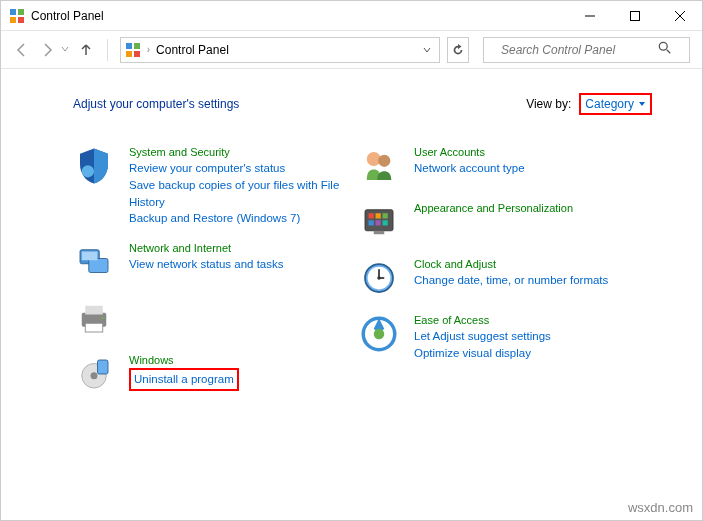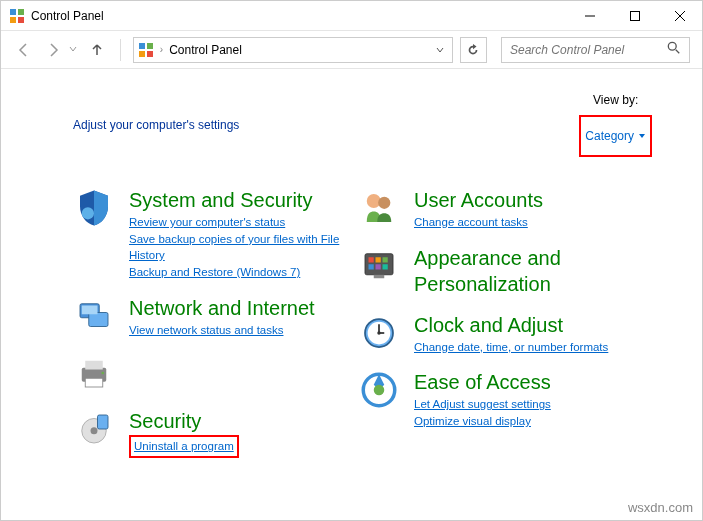--- a/index.html
+++ b/index.html
@@ -16,38 +16,38 @@
     .nav-arrow { width: 24px; height: 24px; display: flex; align-items: center; justify-content: center; color: #999; }
     .nav-arrow.active { color: #333; }
     .nav-chevron { color: #999; margin-left: -4px; }
     .nav-divider { width: 1px; height: 22px; background: #ddd; margin: 0 4px; }
     .address-bar { flex: 0 0 320px; height: 26px; border: 1px solid #ccc; display: flex; align-items: center; padding: 0 4px; gap: 6px; }
     .address-icon { width: 16px; height: 16px; flex-shrink: 0; }
     .address-sep { color: #888; font-size: 10px; }
     .address-text { font-size: 12px; color: #000; flex: 1; }
     .address-drop { color: #666; padding: 0 4px; }
     .refresh-btn { width: 30px; height: 26px; border: 1px solid #ccc; display: flex; align-items: center; justify-content: center; color: #555; margin-left: -1px; }
-    .search-box { flex: 1; height: 26px; border: 1px solid #ccc; display: flex; align-items: center; padding: 0 8px; margin-left: 6px; }
+    .search-box { flex: 1; height: 26px; border: 1px solid #ccc; display: flex; align-items: center; padding: 0 17px; margin-left: 6px; }
     .search-input { flex: 1; border: none; outline: none; font-size: 12px; font-style: italic; color: #666; }
     .search-icon { color: #555; }
     
     .content { padding: 24px 0 0 72px; }
     .content-header { display: flex; align-items: center; justify-content: space-between; padding-right: 50px; margin-bottom: 30px; }
     .main-heading { font-size: 12px; color: #003399; font-weight: normal; text-align: right; }
-    .view-by { display: flex; align-items: center; gap: 8px; font-size: 12px; flex-direction: column; }
+    .view-by { display: flex; align-items: center; gap: 8px; font-size: 12px; }
     .view-by-label { color: #000; }
-    .view-by-select { color: #0066cc; display: flex; align-items: center; gap: 4px; padding: 12px 4px; border: 2px solid red; }
+    .view-by-select { color: #0066cc; display: flex; align-items: center; gap: 4px; padding: 2px 4px; border: 2px solid red; }
     
     .categories { display: flex; gap: 0; }
     .col { flex: 0 0 285px; }
     .category { display: flex; gap: 14px; margin-bottom: 14px; align-items: flex-start; }
     .cat-icon { width: 42px; height: 42px; flex-shrink: 0; }
     .cat-body { flex: 1; }
-    .cat-title { font-size: 20px; color: #008000; font-weight: normal; margin-bottom: 1px; line-height: 1.3; }
-    .cat-link { font-size: 11.5px; color: #0066cc; display: block; line-height: 1.45; cursor: pointer; text-decoration: underline; }
+    .cat-title { font-size: 11px; color: #008000; font-weight: normal; margin-bottom: 1px; line-height: 1.3; }
+    .cat-link { font-size: 11.5px; color: #0066cc; display: block; line-height: 1.45; cursor: pointer; }
     .highlight-box { border: 2px solid red; display: inline-block; padding: 1px 3px; margin-top: 0; }
     
     .watermark { position: absolute; bottom: 6px; right: 10px; font-size: 13px; color: #888; }
   </style>
 </head>
 <body>
 
 <div class="titlebar">
   <div class="titlebar-left">
     <svg class="titlebar-icon" viewBox="0 0 16 16">
@@ -180,41 +180,41 @@
           </svg>
       </div>
 
       <div class="category">
         <svg class="cat-icon" viewBox="0 0 48 48">
             <circle cx="24" cy="26" r="14" fill="#e0e0e0" stroke="#aaa"></circle>
             <circle cx="24" cy="26" r="4" fill="#888"></circle>
             <rect x="28" y="8" width="12" height="16" rx="2" fill="#6ab0f0" stroke="#2c5f8d"></rect>
           </svg>
         <div class="cat-body">
-          <h2 class="cat-title">Security</h2>
+          <h2 class="cat-title">Windows</h2>
           <span class="highlight-box">
             <a class="cat-link">Uninstall a program</a>
           </span>
         </div>
       </div>
 
     </div>
 
     <div class="col">
 
       <div class="category">
         <svg class="cat-icon" viewBox="0 0 48 48">
             <circle cx="18" cy="16" r="8" fill="#f0b080"></circle>
             <circle cx="30" cy="18" r="7" fill="#c89060"></circle>
             <path d="M10 40 C10 30 14 28 18 28 C22 28 26 30 26 40 Z" fill="#6ab04c"></path>
             <path d="M22 40 C22 32 26 30 30 30 C34 30 38 32 38 40 Z" fill="#4a8a3c"></path>
           </svg>
         <div class="cat-body">
           <h2 class="cat-title">User Accounts</h2>
-          <a class="cat-link">Change account tasks</a>
+          <a class="cat-link">Network account type</a>
         </div>
       </div>
 
       <div class="category">
         <svg class="cat-icon" viewBox="0 0 48 48">
             <rect x="8" y="10" width="32" height="24" rx="2" fill="#555" stroke="#333"></rect>
             <rect x="12" y="14" width="6" height="6" fill="#e74c3c"></rect>
             <rect x="20" y="14" width="6" height="6" fill="#f39c12"></rect>
             <rect x="28" y="14" width="6" height="6" fill="#6ab04c"></rect>
             <rect x="12" y="22" width="6" height="6" fill="#3b8fd6"></rect>

